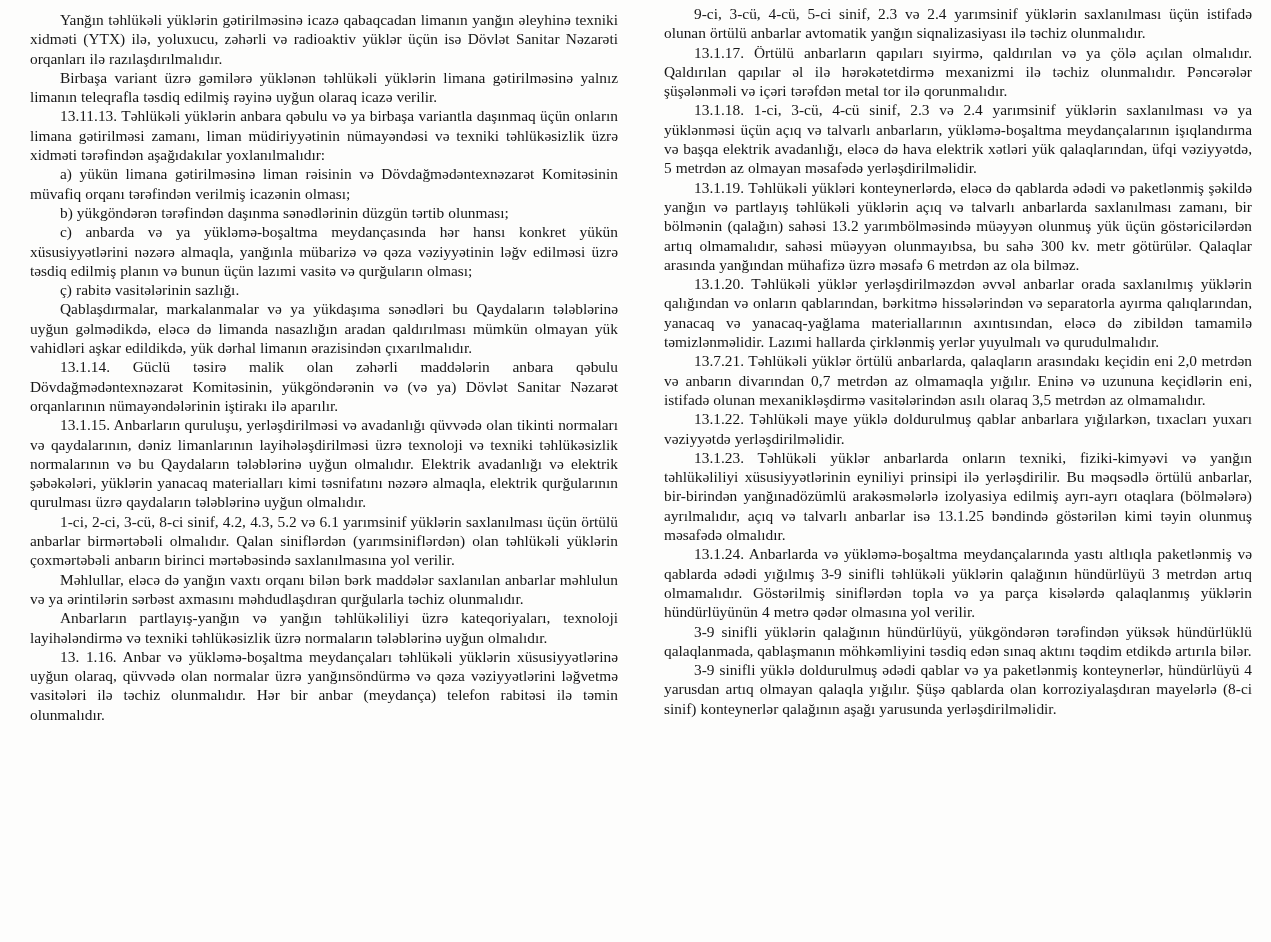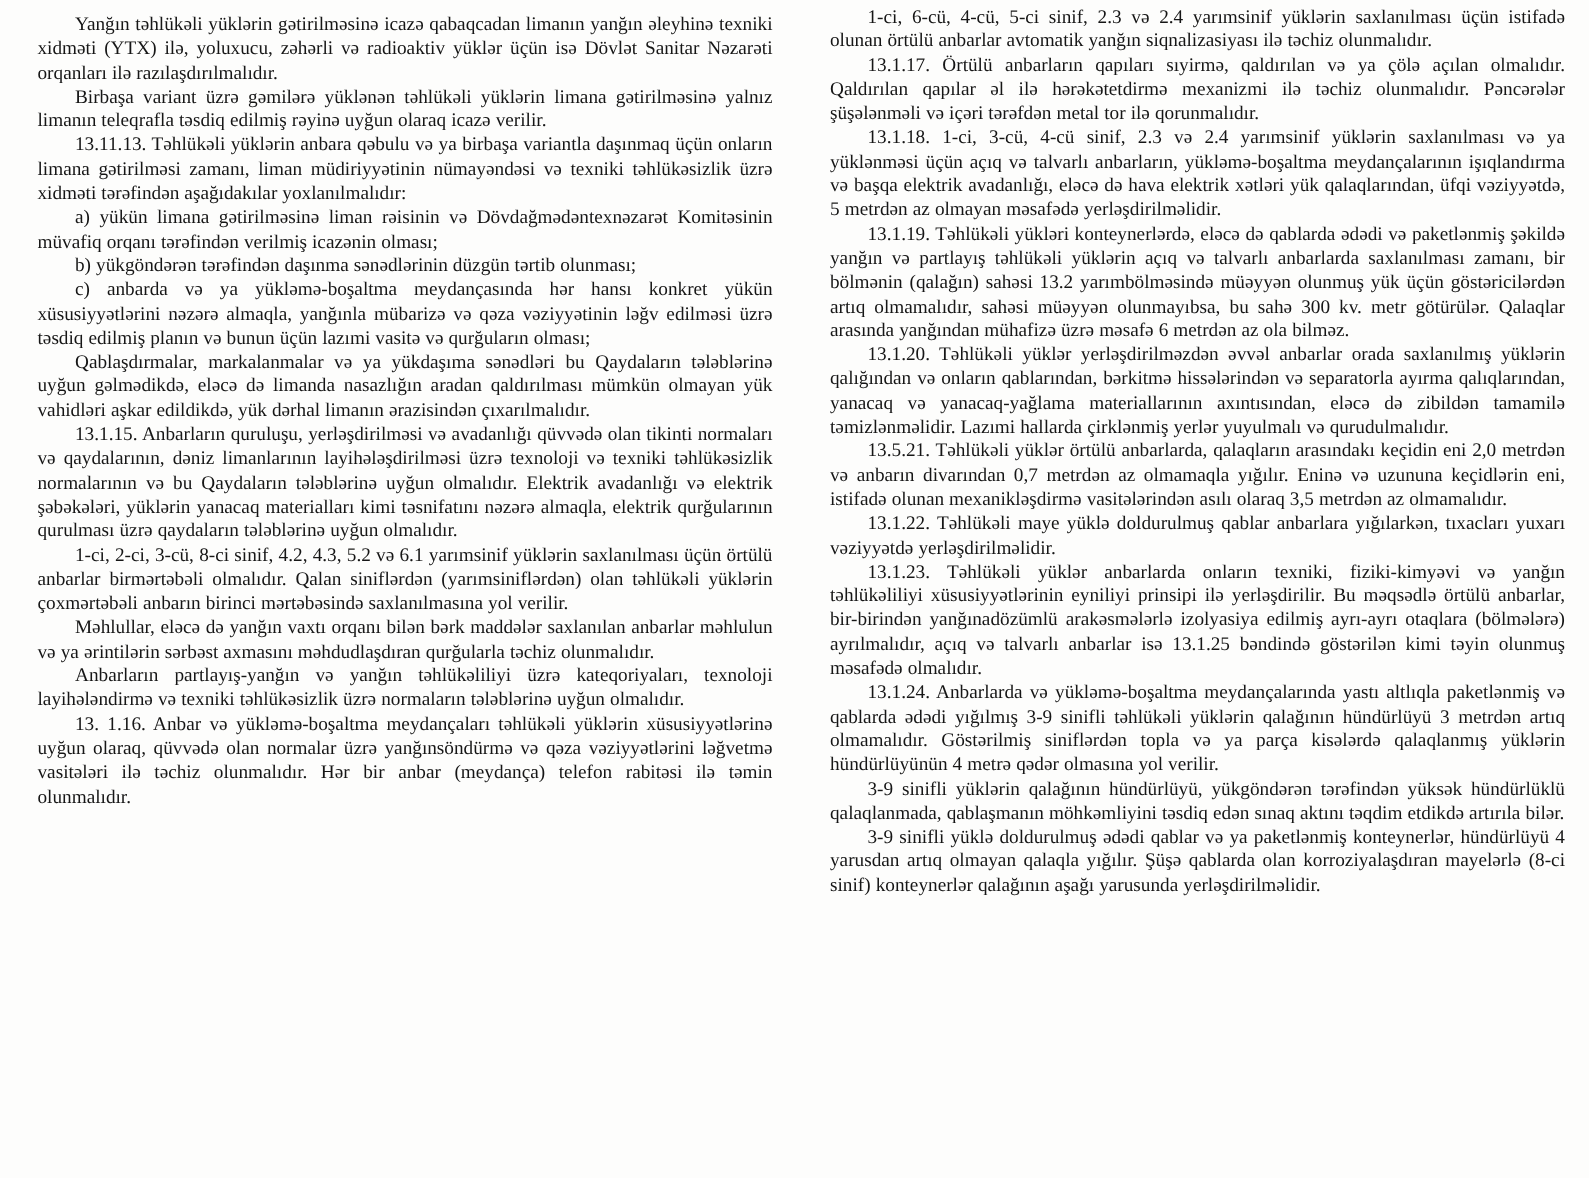--- a/index.html
+++ b/index.html
@@ -41,35 +41,37 @@
 
 <div class="page">
 
   <div class="col col-left">
     <p>Yanğın təhlükəli yüklərin gətirilməsinə icazə qabaqcadan limanın yanğın əleyhinə texniki xidməti (YTX) ilə, yoluxucu, zəhərli və radioaktiv yüklər üçün isə Dövlət Sanitar Nəzarəti orqanları ilə razılaşdırılmalıdır.</p>
     <p>Birbaşa variant üzrə gəmilərə yüklənən təhlükəli yüklərin limana gətirilməsinə yalnız limanın teleqrafla təsdiq edilmiş rəyinə uyğun olaraq icazə verilir.</p>
     <p>13.11.13. Təhlükəli yüklərin anbara qəbulu və ya birbaşa variantla daşınmaq üçün onların limana gətirilməsi zamanı, liman müdiriyyətinin nümayəndəsi və texniki təhlükəsizlik üzrə xidməti tərəfindən aşağıdakılar yoxlanılmalıdır:</p>
     <p>a) yükün limana gətirilməsinə liman rəisinin və Dövdağmədəntexnəzarət Komitəsinin müvafiq orqanı tərəfindən verilmiş icazənin olması;</p>
     <p>b) yükgöndərən tərəfindən daşınma sənədlərinin düzgün tərtib olunması;</p>
     <p>c) anbarda və ya yükləmə-boşaltma meydançasında hər hansı konkret yükün xüsusiyyətlərini nəzərə almaqla, yanğınla mübarizə və qəza vəziyyətinin ləğv edilməsi üzrə təsdiq edilmiş planın və bunun üçün lazımi vasitə və qurğuların olması;</p>
+    <p>ç) rabitə vasitələrinin sazlığı.</p>
     <p>Qablaşdırmalar, markalanmalar və ya yükdaşıma sənədləri bu Qaydaların tələblərinə uyğun gəlmədikdə, eləcə də limanda nasazlığın aradan qaldırılması mümkün olmayan yük vahidləri aşkar edildikdə, yük dərhal limanın ərazisindən çıxarılmalıdır.</p>
+    <p>13.1.14. Güclü təsirə malik olan zəhərli maddələrin anbara qəbulu Dövdağmədəntexnəzarət Komitəsinin, yükgöndərənin və (və ya) Dövlət Sanitar Nəzarət orqanlarının nümayəndələrinin iştirakı ilə aparılır.</p>
     <p>13.1.15. Anbarların quruluşu, yerləşdirilməsi və avadanlığı qüvvədə olan tikinti normaları və qaydalarının, dəniz limanlarının layihələşdirilməsi üzrə texnoloji və texniki təhlükəsizlik normalarının və bu Qaydaların tələblərinə uyğun olmalıdır. Elektrik avadanlığı və elektrik şəbəkələri, yüklərin yanacaq materialları kimi təsnifatını nəzərə almaqla, elektrik qurğularının qurulması üzrə qaydaların tələblərinə uyğun olmalıdır.</p>
     <p>1-ci, 2-ci, 3-cü, 8-ci sinif, 4.2, 4.3, 5.2 və 6.1 yarımsinif yüklərin saxlanılması üçün örtülü anbarlar birmərtəbəli olmalıdır. Qalan siniflərdən (yarımsiniflərdən) olan təhlükəli yüklərin çoxmərtəbəli anbarın birinci mərtəbəsində saxlanılmasına yol verilir.</p>
     <p>Məhlullar, eləcə də yanğın vaxtı orqanı bilən bərk maddələr saxlanılan anbarlar məhlulun və ya ərintilərin sərbəst axmasını məhdudlaşdıran qurğularla təchiz olunmalıdır.</p>
     <p>Anbarların partlayış-yanğın və yanğın təhlükəliliyi üzrə kateqoriyaları, texnoloji layihələndirmə və texniki təhlükəsizlik üzrə normaların tələblərinə uyğun olmalıdır.</p>
     <p>13. 1.16. Anbar və yükləmə-boşaltma meydançaları təhlükəli yüklərin xüsusiyyətlərinə uyğun olaraq, qüvvədə olan normalar üzrə yanğınsöndürmə və qəza vəziyyətlərini ləğvetmə vasitələri ilə təchiz olunmalıdır. Hər bir anbar (meydança) telefon rabitəsi ilə təmin olunmalıdır.</p>
   </div>
 
   <div class="col col-right">
-    <p>1-ci, 6-cü, 4-cü, 5-ci sinif, 2.3 və 2.4 yarımsinif yüklərin saxlanılması üçün istifadə olunan örtülü anbarlar avtomatik yanğın siqnalizasiyası ilə təchiz olunmalıdır.</p>
+    <p>9-ci, 3-cü, 4-cü, 5-ci sinif, 2.3 və 2.4 yarımsinif yüklərin saxlanılması üçün istifadə olunan örtülü anbarlar avtomatik yanğın siqnalizasiyası ilə təchiz olunmalıdır.</p>
     <p>13.1.17. Örtülü anbarların qapıları sıyirmə, qaldırılan və ya çölə açılan olmalıdır. Qaldırılan qapılar əl ilə hərəkətetdirmə mexanizmi ilə təchiz olunmalıdır. Pəncərələr şüşələnməli və içəri tərəfdən metal tor ilə qorunmalıdır.</p>
     <p>13.1.18. 1-ci, 3-cü, 4-cü sinif, 2.3 və 2.4 yarımsinif yüklərin saxlanılması və ya yüklənməsi üçün açıq və talvarlı anbarların, yükləmə-boşaltma meydançalarının işıqlandırma və başqa elektrik avadanlığı, eləcə də hava elektrik xətləri yük qalaqlarından, üfqi vəziyyətdə, 5 metrdən az olmayan məsafədə yerləşdirilməlidir.</p>
     <p>13.1.19. Təhlükəli yükləri konteynerlərdə, eləcə də qablarda ədədi və paketlənmiş şəkildə yanğın və partlayış təhlükəli yüklərin açıq və talvarlı anbarlarda saxlanılması zamanı, bir bölmənin (qalağın) sahəsi 13.2 yarımbölməsində müəyyən olunmuş yük üçün göstəricilərdən artıq olmamalıdır, sahəsi müəyyən olunmayıbsa, bu sahə 300 kv. metr götürülər. Qalaqlar arasında yanğından mühafizə üzrə məsafə 6 metrdən az ola bilməz.</p>
     <p>13.1.20. Təhlükəli yüklər yerləşdirilməzdən əvvəl anbarlar orada saxlanılmış yüklərin qalığından və onların qablarından, bərkitmə hissələrindən və separatorla ayırma qalıqlarından, yanacaq və yanacaq-yağlama materiallarının axıntısından, eləcə də zibildən tamamilə təmizlənməlidir. Lazımi hallarda çirklənmiş yerlər yuyulmalı və qurudulmalıdır.</p>
-    <p>13.5.21. Təhlükəli yüklər örtülü anbarlarda, qalaqların arasındakı keçidin eni 2,0 metrdən və anbarın divarından 0,7 metrdən az olmamaqla yığılır. Eninə və uzununa keçidlərin eni, istifadə olunan mexanikləşdirmə vasitələrindən asılı olaraq 3,5 metrdən az olmamalıdır.</p>
+    <p>13.7.21. Təhlükəli yüklər örtülü anbarlarda, qalaqların arasındakı keçidin eni 2,0 metrdən və anbarın divarından 0,7 metrdən az olmamaqla yığılır. Eninə və uzununa keçidlərin eni, istifadə olunan mexanikləşdirmə vasitələrindən asılı olaraq 3,5 metrdən az olmamalıdır.</p>
     <p>13.1.22. Təhlükəli maye yüklə doldurulmuş qablar anbarlara yığılarkən, tıxacları yuxarı vəziyyətdə yerləşdirilməlidir.</p>
     <p>13.1.23. Təhlükəli yüklər anbarlarda onların texniki, fiziki-kimyəvi və yanğın təhlükəliliyi xüsusiyyətlərinin eyniliyi prinsipi ilə yerləşdirilir. Bu məqsədlə örtülü anbarlar, bir-birindən yanğınadözümlü arakəsmələrlə izolyasiya edilmiş ayrı-ayrı otaqlara (bölmələrə) ayrılmalıdır, açıq və talvarlı anbarlar isə 13.1.25 bəndində göstərilən kimi təyin olunmuş məsafədə olmalıdır.</p>
     <p>13.1.24. Anbarlarda və yükləmə-boşaltma meydançalarında yastı altlıqla paketlənmiş və qablarda ədədi yığılmış 3-9 sinifli təhlükəli yüklərin qalağının hündürlüyü 3 metrdən artıq olmamalıdır. Göstərilmiş siniflərdən topla və ya parça kisələrdə qalaqlanmış yüklərin hündürlüyünün 4 metrə qədər olmasına yol verilir.</p>
     <p>3-9 sinifli yüklərin qalağının hündürlüyü, yükgöndərən tərəfindən yüksək hündürlüklü qalaqlanmada, qablaşmanın möhkəmliyini təsdiq edən sınaq aktını təqdim etdikdə artırıla bilər.</p>
     <p>3-9 sinifli yüklə doldurulmuş ədədi qablar və ya paketlənmiş konteynerlər, hündürlüyü 4 yarusdan artıq olmayan qalaqla yığılır. Şüşə qablarda olan korroziyalaşdıran mayelərlə (8-ci sinif) konteynerlər qalağının aşağı yarusunda yerləşdirilməlidir.</p>
   </div>
 
 </div>
 
 </body></html>

